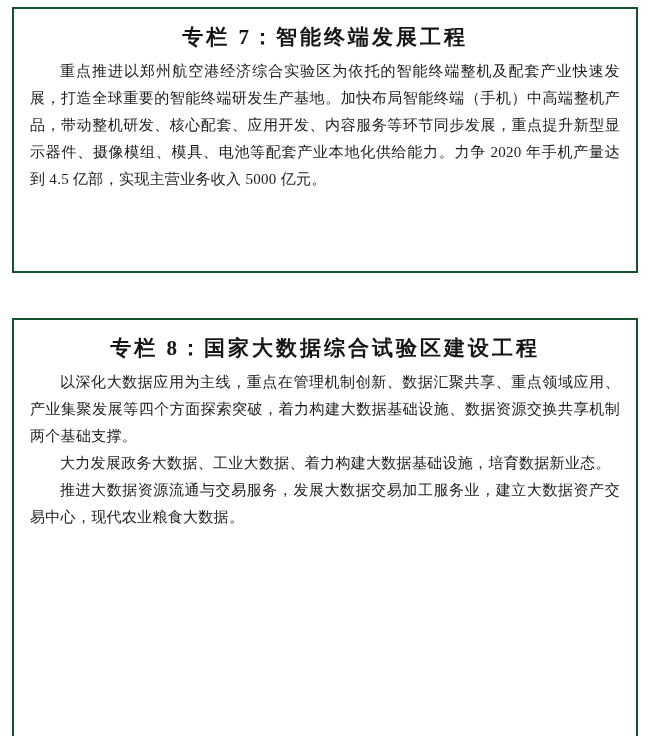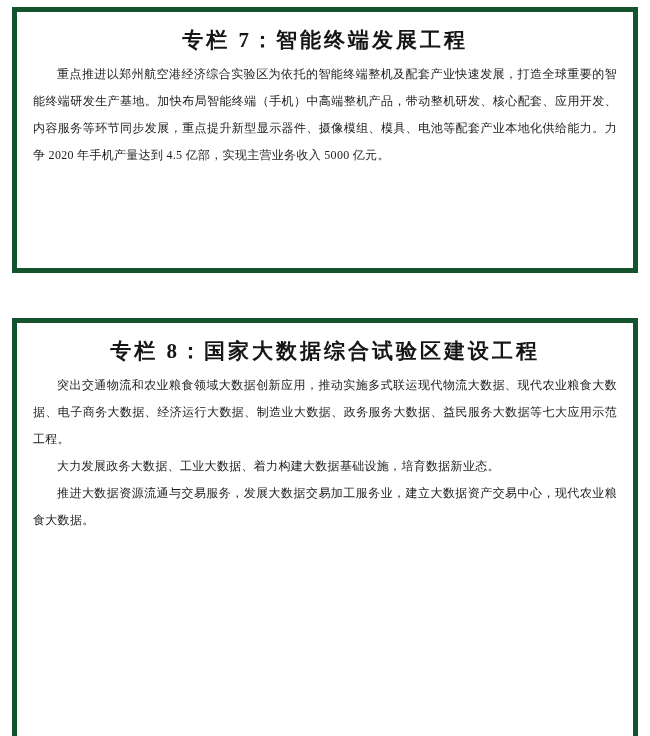--- a/index.html
+++ b/index.html
@@ -8,21 +8,21 @@
     background: #ffffff;
     font-family: "Liberation Serif", "DejaVu Serif", serif;
   }
   body {
     height: 736px;
     position: relative;
     color: #1c1c1c;
   }
   .panel {
     margin: 0 12px;
-    border: 5px solid #14532d;
+    border: 2px solid #14532d;
     background: #ffffff;
     padding: 9px 16px 12px 16px;
     overflow: hidden;
   }
   .panel-7 {
     margin-top: 7px;
     height: 266px;
   }
   .panel-8 {
     margin-top: 45px;
@@ -31,38 +31,38 @@
   .panel-title {
     text-align: center;
     font-weight: bold;
     font-size: 21px;
     letter-spacing: 3px;
     line-height: 30px;
     margin: 4px 0 6px 0;
     color: #161616;
   }
   .panel-body p {
-    font-size: 12px;
+    font-size: 15px;
     line-height: 27px;
     text-align: justify;
     text-indent: 2em;
     letter-spacing: 0.3px;
     color: #1c1c1c;
   }
 </style>
 </head>
 <body>
 
 <div class="panel panel-7">
   <div class="panel-title">专栏 7：智能终端发展工程</div>
   <div class="panel-body">
     <p>重点推进以郑州航空港经济综合实验区为依托的智能终端整机及配套产业快速发展，打造全球重要的智能终端研发生产基地。加快布局智能终端（手机）中高端整机产品，带动整机研发、核心配套、应用开发、内容服务等环节同步发展，重点提升新型显示器件、摄像模组、模具、电池等配套产业本地化供给能力。力争 2020 年手机产量达到 4.5 亿部，实现主营业务收入 5000 亿元。</p>
   </div>
 </div>
 
 <div class="panel panel-8">
   <div class="panel-title">专栏 8：国家大数据综合试验区建设工程</div>
   <div class="panel-body">
-    <p>突出交通物流和农业粮食领域大数据创新应用，推动实施多式联运现代物流大数据、现代农业粮食大数据、电子商务大数据、经济运行大数据、制造业大数据、政务服务大数据、益民服务大数据等七大应用示范工程。</p>
+    <p>以深化大数据应用为主线，重点在管理机制创新、数据汇聚共享、重点领域应用、产业集聚发展等四个方面探索突破，着力构建大数据基础设施、数据资源交换共享机制两个基础支撑。</p>
     <p>大力发展政务大数据、工业大数据、着力构建大数据基础设施，培育数据新业态。</p>
     <p>推进大数据资源流通与交易服务，发展大数据交易加工服务业，建立大数据资产交易中心，现代农业粮食大数据。</p>
   </div>
 </div>
 
 </body></html>

